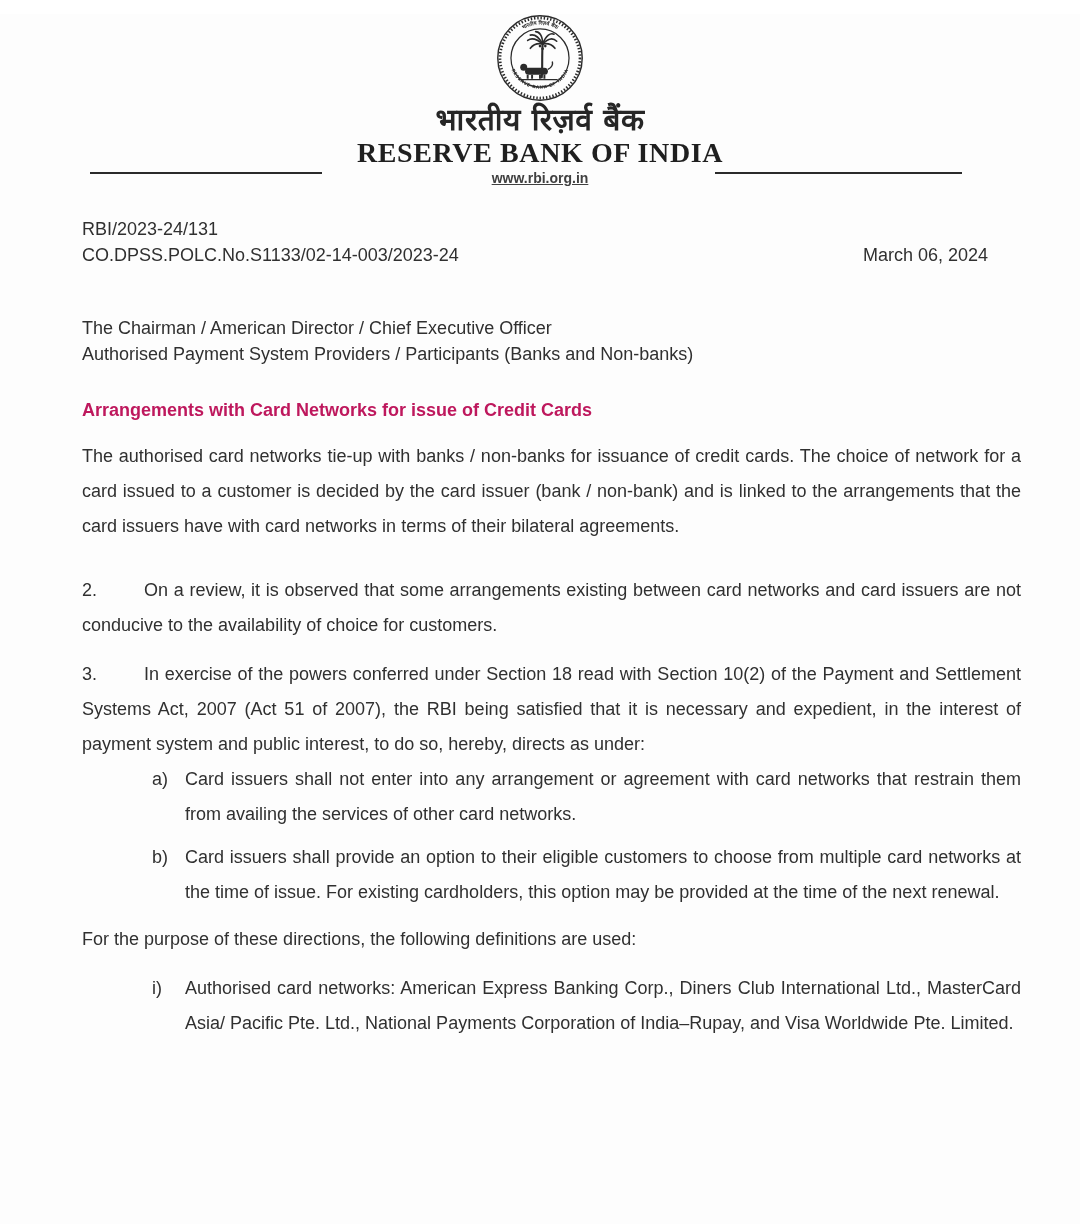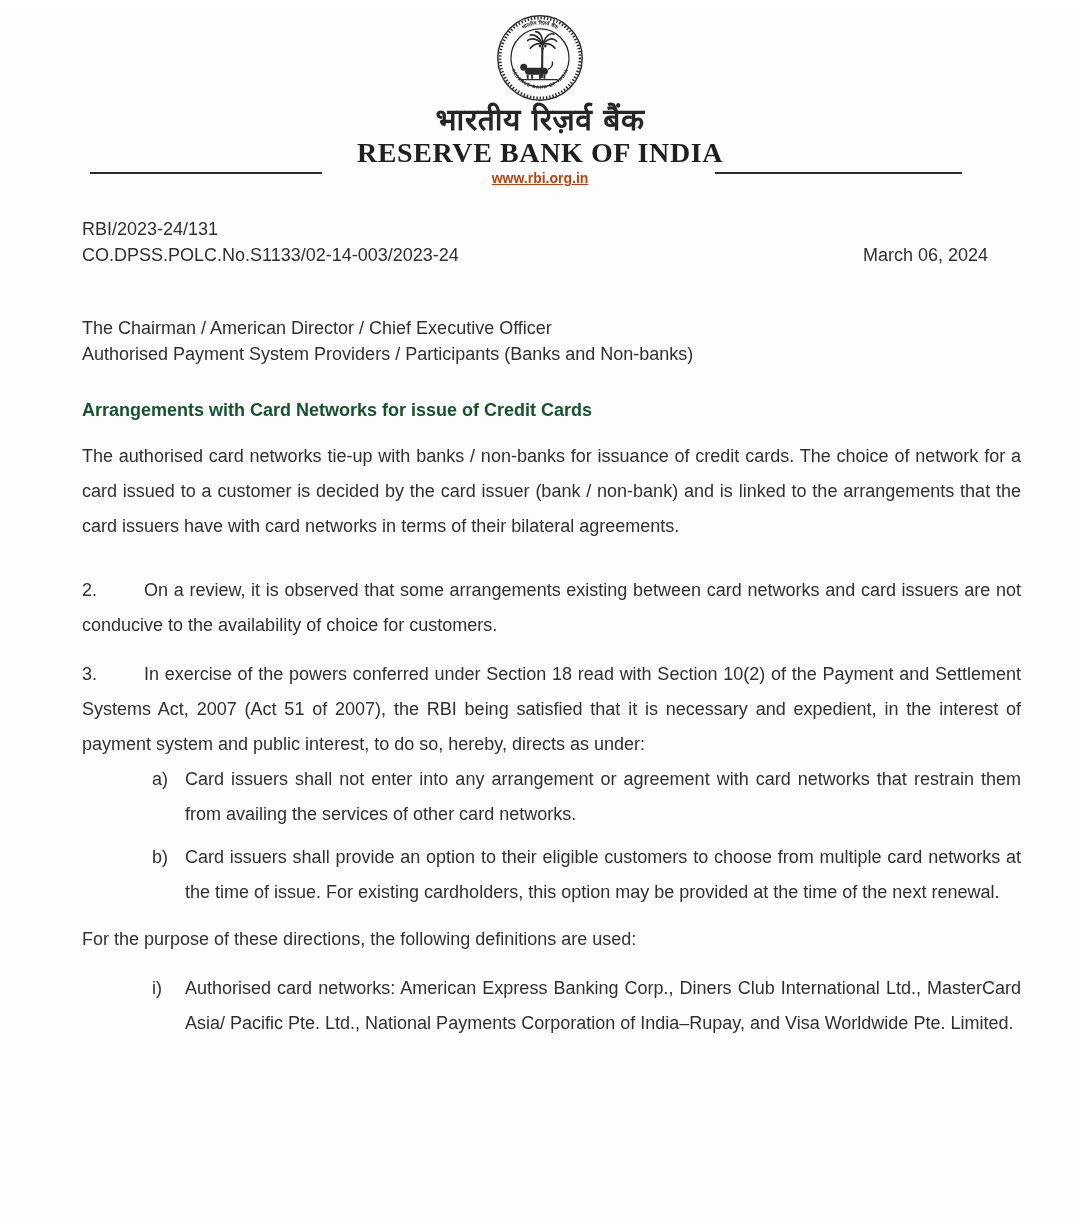--- a/index.html
+++ b/index.html
@@ -46,21 +46,21 @@
     line-height: 30px;
     color: #1f1f1f;
     letter-spacing: 0.6px;
   }
   .website {
     display: inline-block;
     margin-top: 2px;
     font-size: 14px;
     font-weight: bold;
     line-height: 16px;
-    color: #c2410c;
+    color: #404040;
     text-decoration: underline;
     cursor: pointer;
   }
   .rule {
     position: absolute;
     top: 158px;
     height: 2px;
     background: #2b2b2b;
   }
   .rule-left  { left: 90px;  width: 232px; }
@@ -71,21 +71,21 @@
     padding-left: 82px;
     padding-right: 59px; 
     font-size: 18px;
   }
   .meta { margin-top: 10px; line-height: 26px; }
   .meta-row2 { display: flex; justify-content: space-between; }
   .letter-date { margin-right: 33px; }
 
   .addressee { margin-top: 47px; line-height: 26px; }
   .salutation { margin-top: 32px; line-height: 26px; }
-  .subject { margin-top: 30px; line-height: 26px; font-weight: bold; color: #14532d; }
+  .subject { margin-top: 30px; line-height: 26px; font-weight: bold; color: #be185d; }
 
   .body-para {
     line-height: 35px;
     text-align: justify;
   }
   .p1 { margin-top: 16px; }
   .p2 { margin-top: 29px; }
   .p3 { margin-top: 14px; }
   .para-num { display: inline-block; width: 62px; }
 

